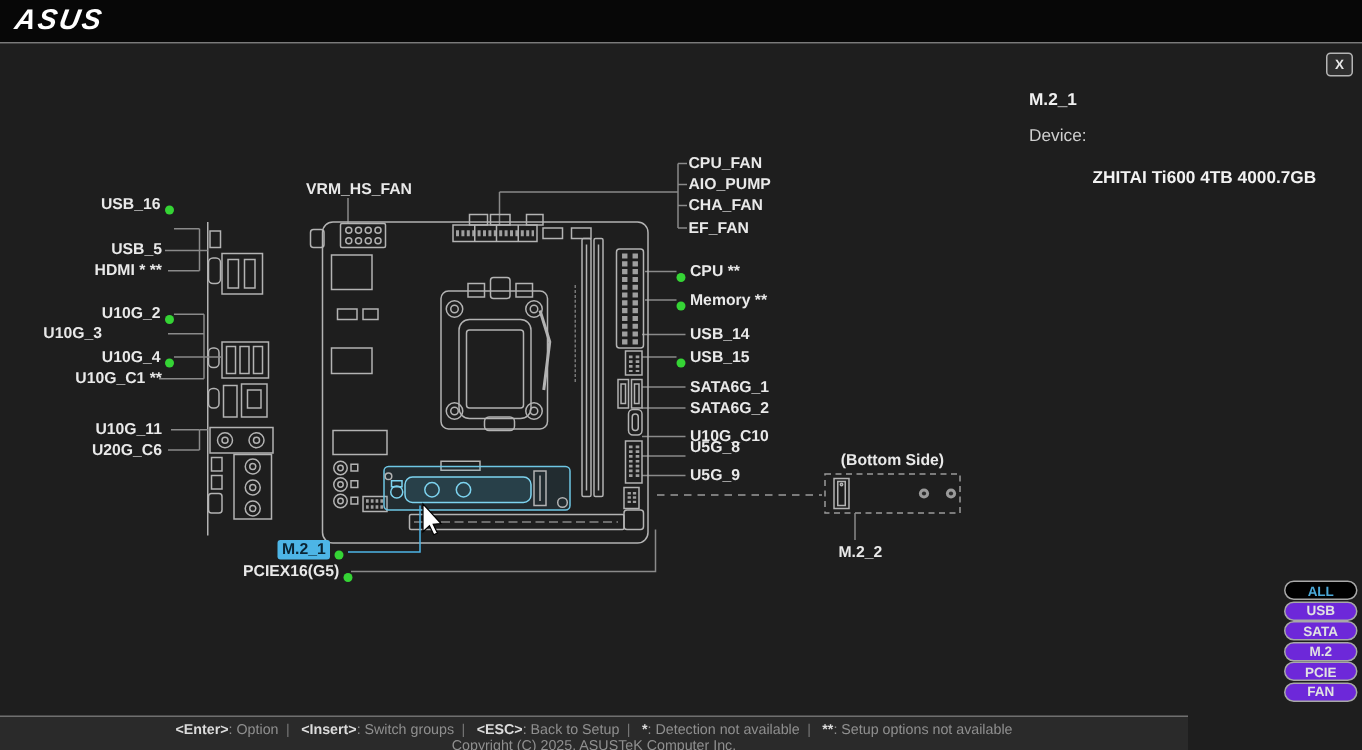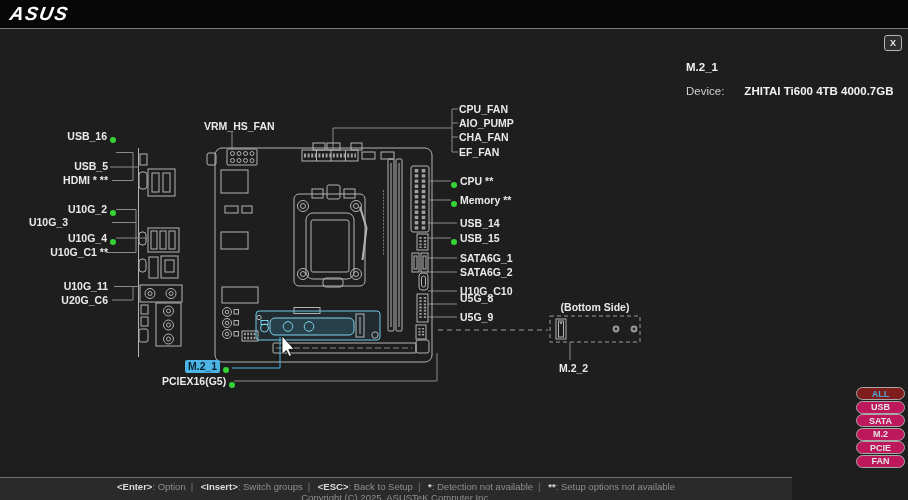--- a/index.html
+++ b/index.html
@@ -9,34 +9,34 @@
   .topbar{position:absolute;top:0;left:0;width:908px;height:29px;background:#070707;
           border-bottom:1px solid #7a7a7a;display:flex;align-items:center;box-sizing:border-box;}
   .brand{margin-left:10px;font-weight:bold;font-style:italic;font-size:19px;letter-spacing:1.5px;
          transform:skewX(-10deg);color:#ffffff;}
   .title{margin-left:14px;font-size:12.5px;font-weight:bold;color:#f2f2f2;}
   
   .close-btn{position:absolute;left:884px;top:35px;width:18px;height:16px;border:1px solid #b5b5b5;
              border-radius:3px;background:#2e2e2e;color:#e8e8e8;font-size:9px;font-weight:bold;
              display:flex;align-items:center;justify-content:center;box-sizing:border-box;}
   .info-title{position:absolute;left:686px;top:61px;font-size:11.5px;font-weight:bold;color:#f0f0f0;}
-  .info-device{position:absolute;left:686px;top:85px;font-size:11.5px;color:#cfcfcf;display:flex;gap:20px;}
-  .info-device .val{font-weight:bold;color:#f2f2f2;}
+  .info-device{position:absolute;left:686px;top:85px;font-size:11.5px;color:#cfcfcf;display:flex;gap:4px;}
+  .info-device .val{font-weight:bold;color:#f2f2f2;margin-top:28px;}
   
   .dlabel{position:absolute;display:flex;align-items:flex-end;gap:3px;font-size:10.5px;font-weight:bold;
           line-height:13px;white-space:nowrap;color:#e9e9e9;}
   .dot{width:6px;height:6px;border-radius:50%;background:#35d435;flex:none;}
   .dot.sp{visibility:hidden;}
   .m2-selected{background:#4db5e6;color:#0a2433;padding:0 3px;border-radius:2px;}
   svg.board{position:absolute;left:0;top:0;pointer-events:none;}
   
   .btn{position:absolute;left:856px;width:49px;height:13px;border:1px solid #a8a8a8;border-radius:7px;
-       background:#be185d;color:#e2e2e2;font-size:9px;font-weight:bold;display:flex;align-items:center;
+       background:#6d28d9;color:#e2e2e2;font-size:9px;font-weight:bold;display:flex;align-items:center;
        justify-content:center;box-sizing:border-box;cursor:default;}
-  .btn.active{color:#4aa8d8;background:#7f1d1d;}
+  .btn.active{color:#4aa8d8;background:#000000;}
   
   .footer{position:absolute;left:0;top:477px;width:792px;height:23px;background:#2a2a2a;
           border-top:1px solid #6f6f6f;text-align:center;overflow:hidden;box-sizing:border-box;}
   .hints{margin-top:3px;font-size:9.5px;color:#8f8f8f;}
   .hints b{color:#dcdcdc;font-weight:bold;}
   .sep{margin:0 5px;color:#777777;}
   .copyright{position:absolute;top:14px;left:0;width:100%;text-align:center;font-size:9.5px;color:#8f8f8f;}
 </style>
 </head>
 <body>

